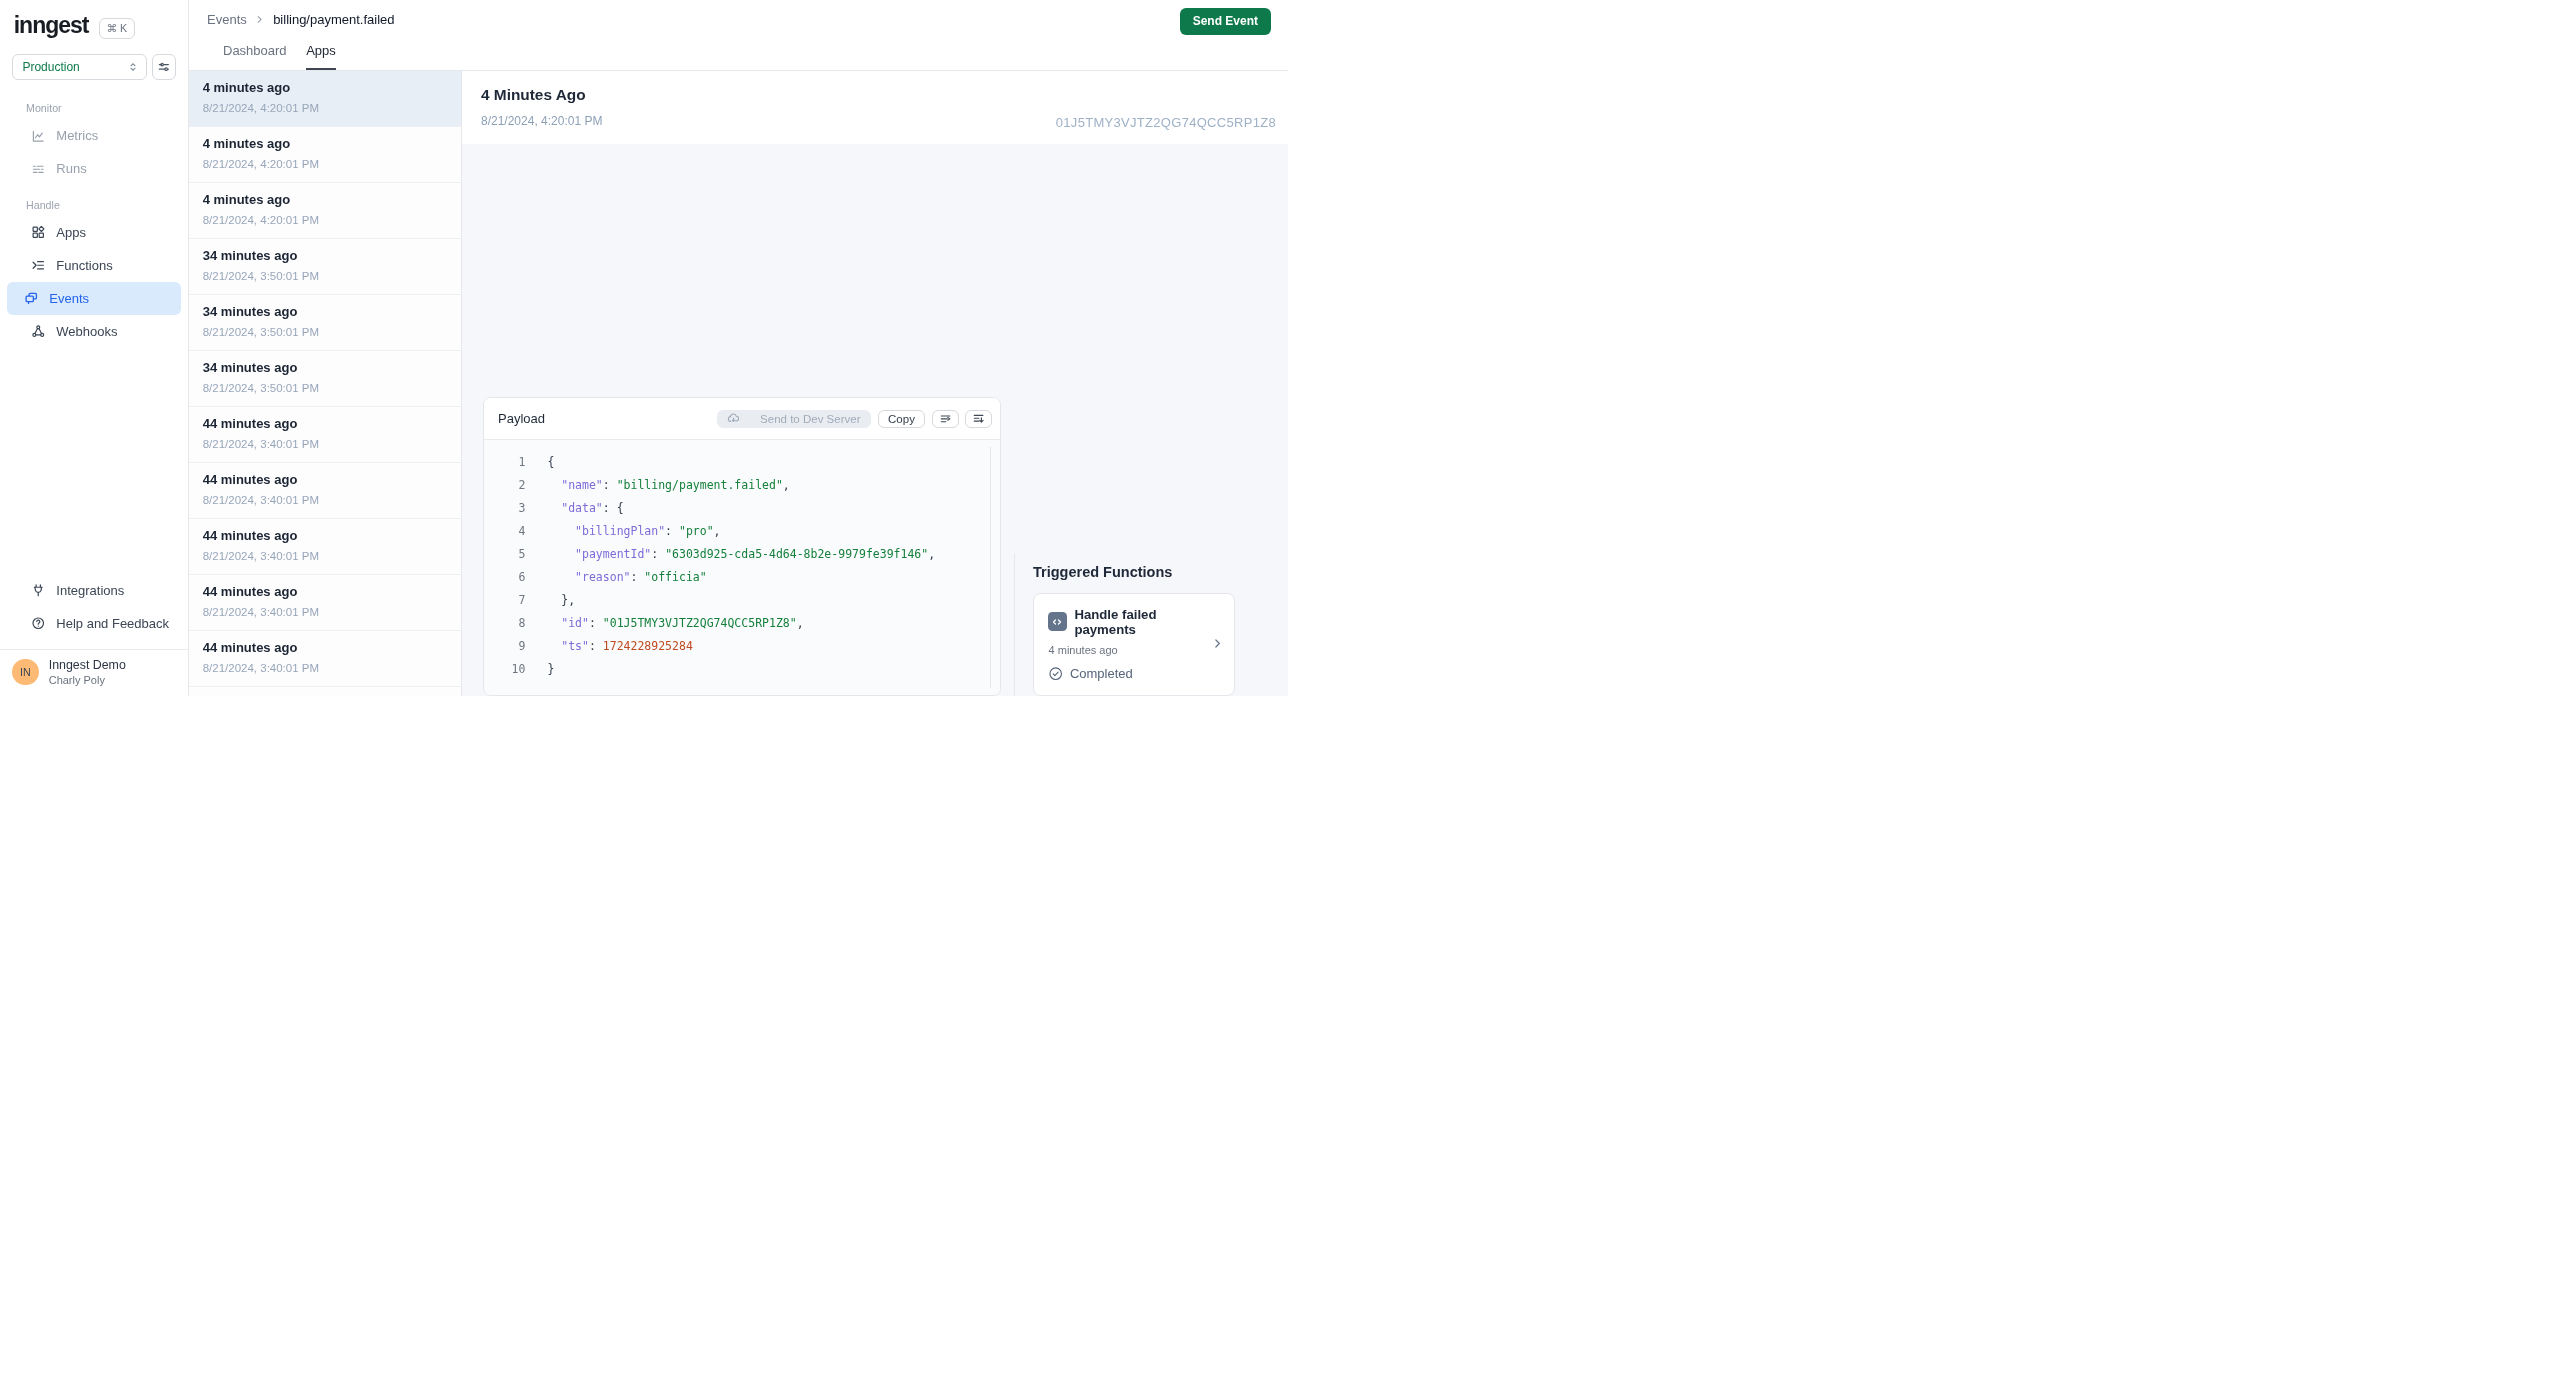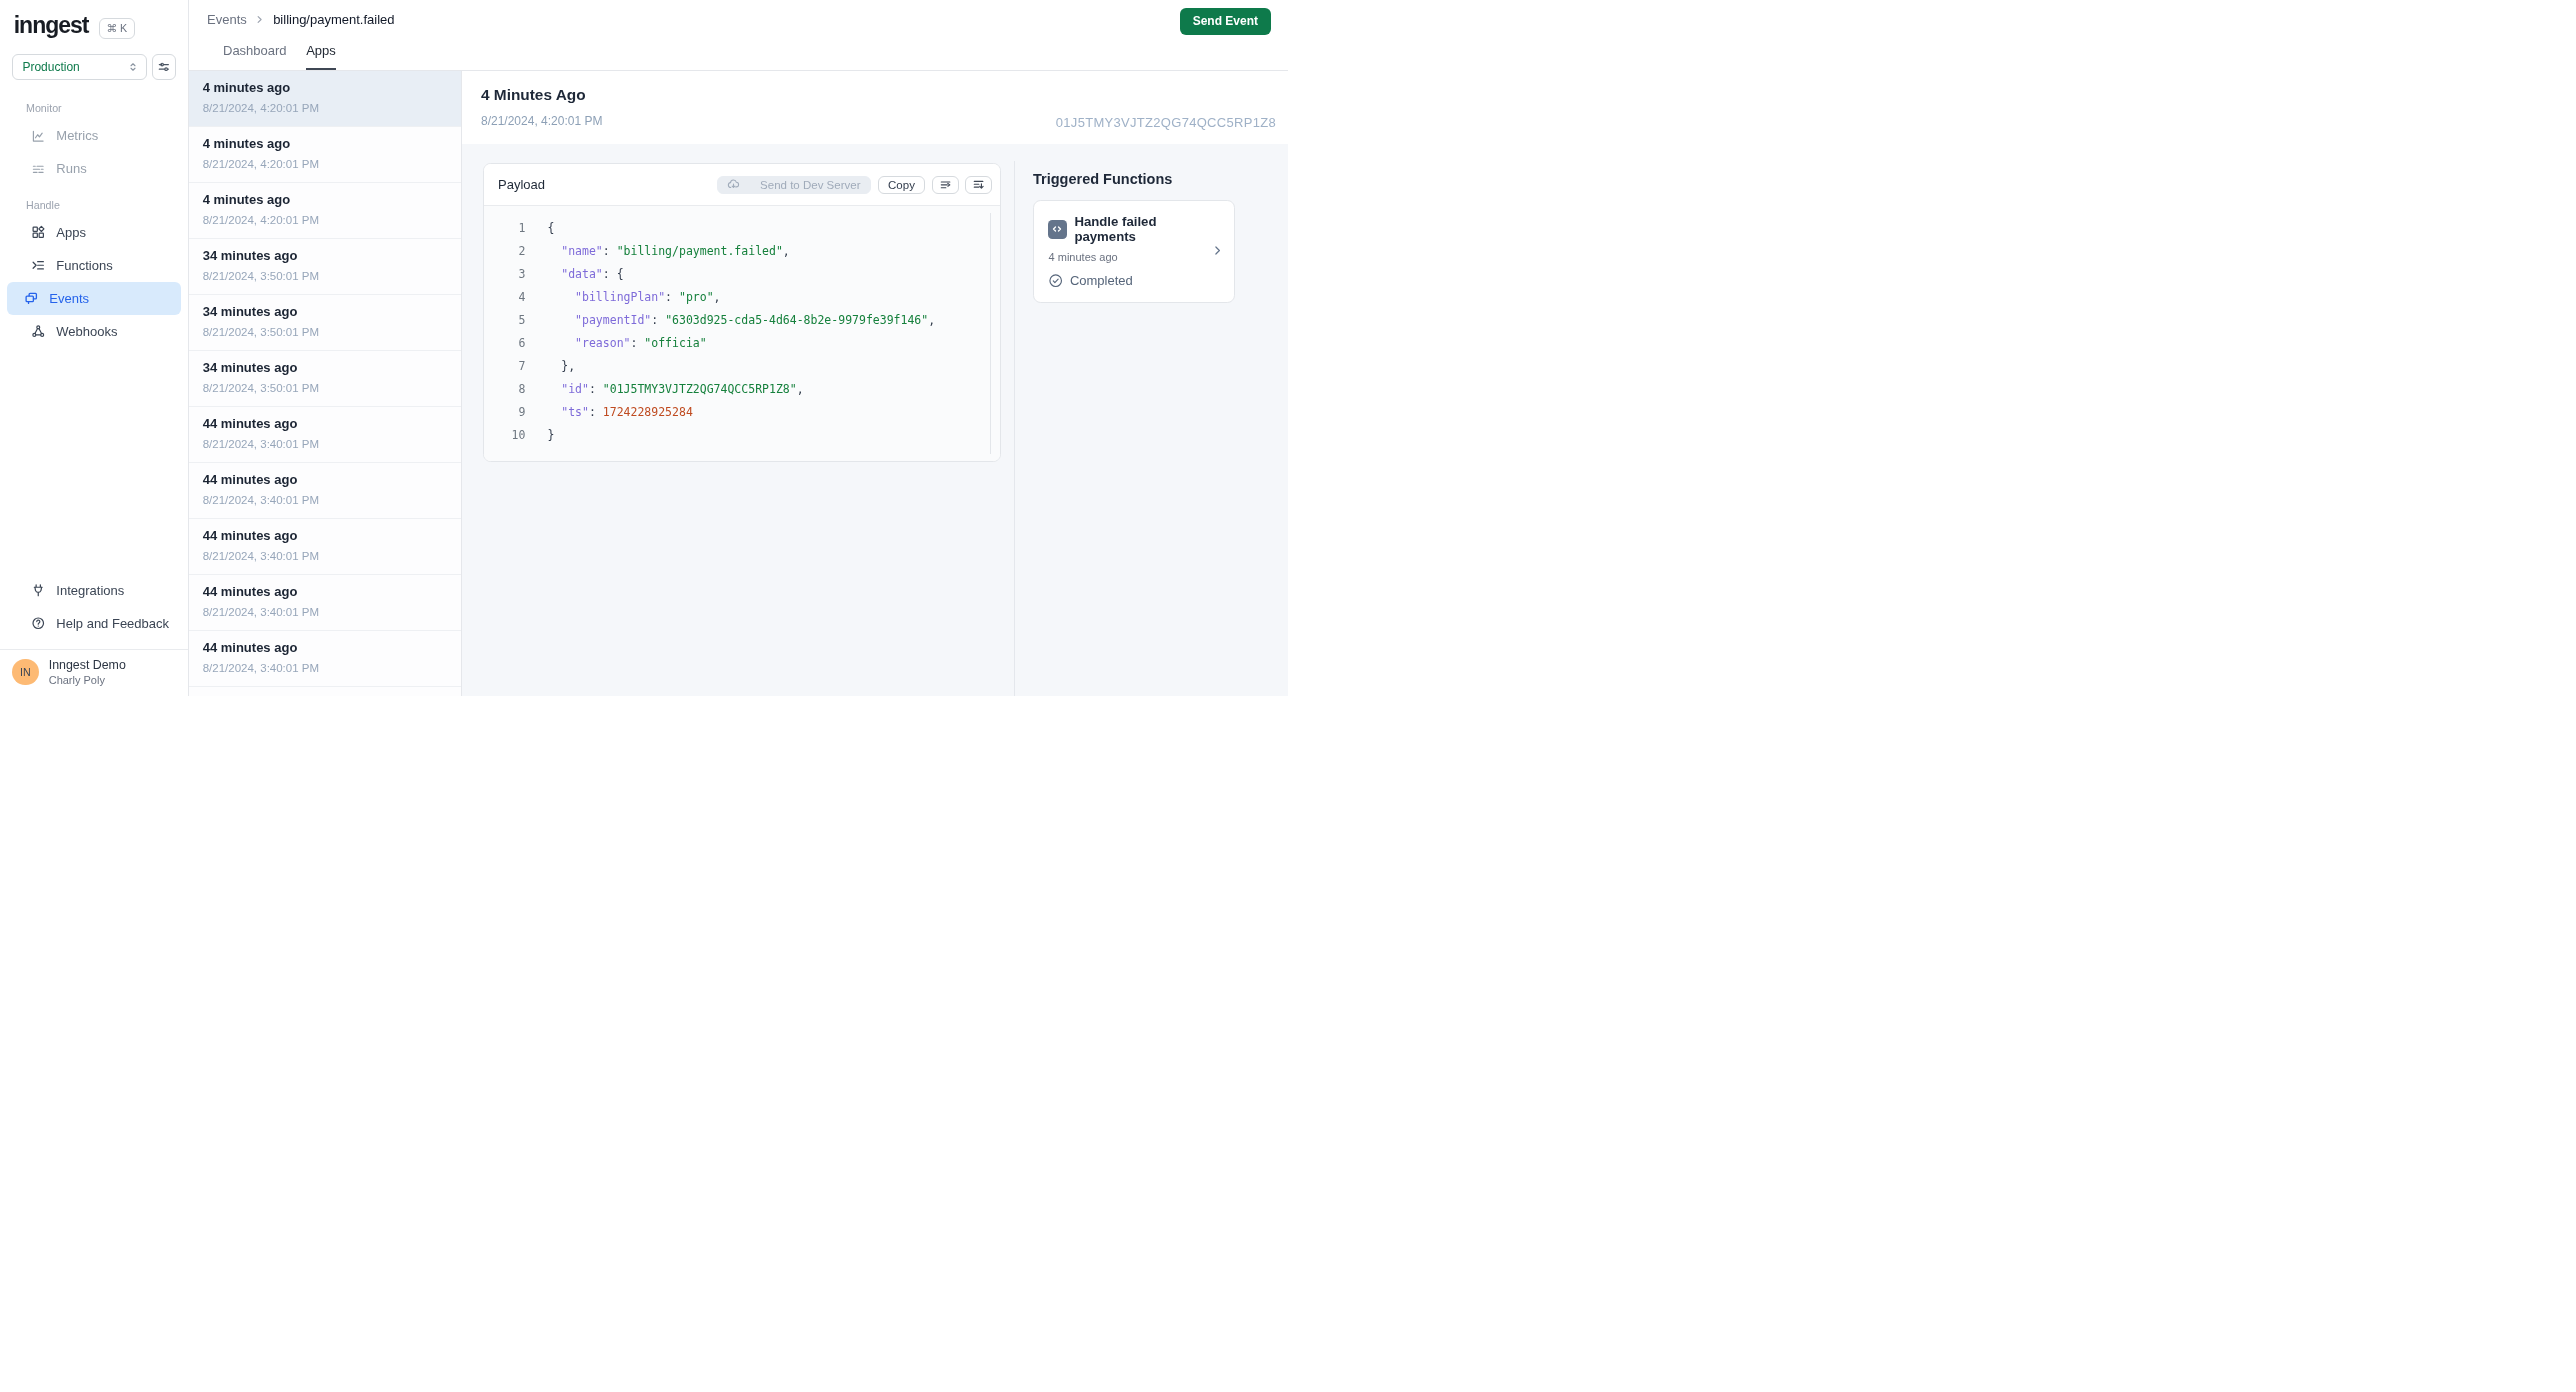--- a/index.html
+++ b/index.html
@@ -61,21 +61,21 @@
   .evt-ts { font-size:11.5px; color:#97a6ba; margin-top:6.8px; }
 
   
   .detail { flex:1; display:flex; flex-direction:column; min-width:0; }
   .detail-header { height:73px; min-height:73px; background:#fff; padding:15.4px 12px 12px 19px;
     display:flex; justify-content:space-between; }
   .dh-title { font-size:15.4px; font-weight:700; color:#1e2838; }
   .dh-ts { font-size:12px; color:#8da0b6; margin-top:9.4px; }
   .dh-id { align-self:flex-end; font-family:Liberation Sans, sans-serif;
     font-size:13px; color:#9fb1c7; padding-bottom:1.7px; letter-spacing:0.3px; }
-  .detail-body { flex:1; background:#f5f7fa; display:flex; min-height:0; }
+  .detail-body { flex:1; background:#f5f7fa; display:flex; min-height:0;align-items:flex-end; }
 
   .payload-col { width:552px; min-width:552px; padding:19px 0 0 21.4px; }
   .payload-card { width:518px; background:#fff; border:0.9px solid #e3e6ea; border-radius:7.7px; overflow:hidden; }
   .payload-head { height:42px; display:flex; align-items:center; padding:0 8.5px 0 13.7px;
     border-bottom:0.9px solid #e9ebee; background:#fff; }
   .payload-title { font-size:13px; color:#1f2937; }
   .payload-actions { margin-left:auto; display:flex; gap:6.8px; align-items:center; }
   .btn { height:18px; border-radius:6px; font-size:11.5px; font-family:inherit; display:flex;
     align-items:center; gap:20px; padding:0 9.4px; cursor:pointer; }
   .btn-disabled { background:#e9edf2; color:#a0abba; border:0.9px solid #e9edf2; cursor:default; }

